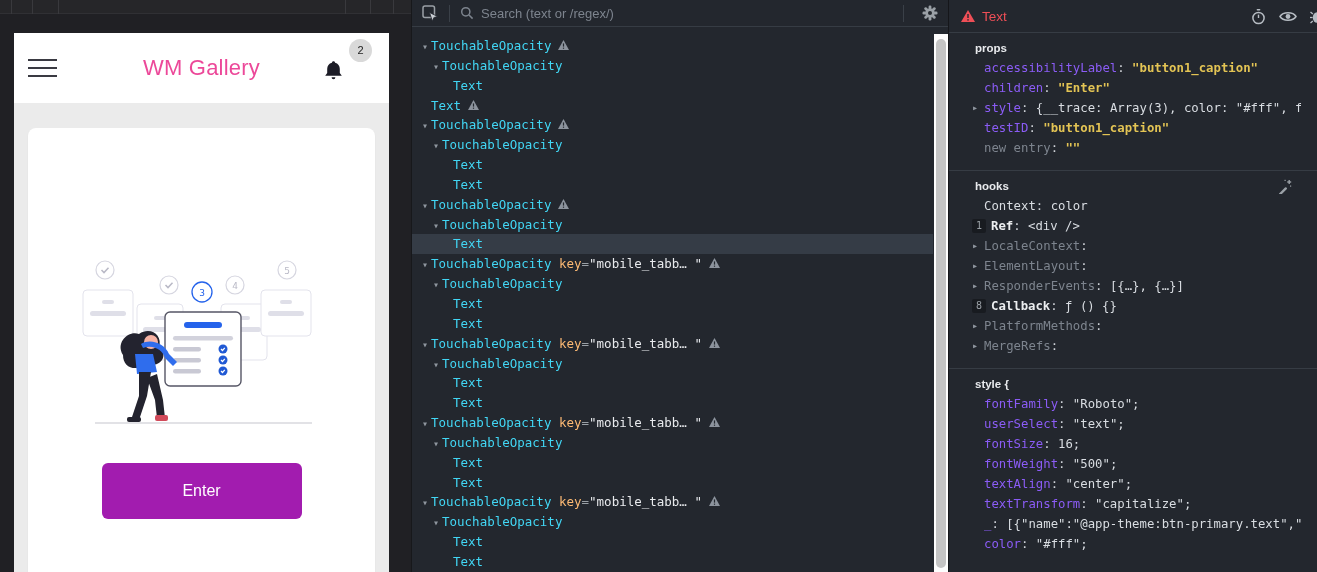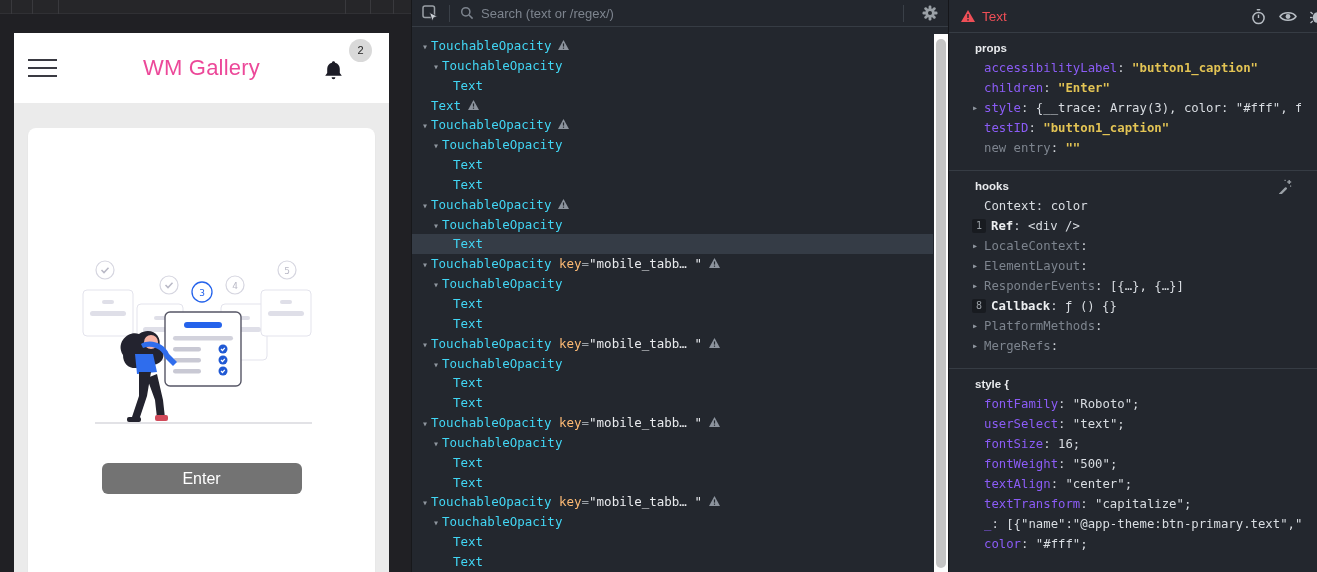--- a/index.html
+++ b/index.html
@@ -17,22 +17,22 @@
   .hamburger span { display:block; height:2px; background:#3a3a42; margin-bottom:6px; }
   .app-title { position:absolute; left:0; right:0; top:22px; text-align:center; font-size:22px;
                font-weight:500; color:#ec4899; letter-spacing:.2px; }
   .bell { position:absolute; right:44px; top:26px; }
   .nbadge { position:absolute; right:17px; top:6px; width:23px; height:23px; border-radius:50%;
             background:#d9d9d9; color:#1d1d1d; font-size:11px; line-height:23px; text-align:center; }
   .app-body { position:absolute; top:70px; bottom:0; left:0; right:0; background:#ebebeb; }
   .card { position:absolute; left:14px; top:25px; width:347px; height:500px; background:#fff;
           border-radius:8px; box-shadow:0 1px 2px rgba(0,0,0,.05); }
   .illus { position:absolute; top:122px; left:50%; transform:translateX(-50%); }
-  .enter-btn { position:absolute; top:335px; left:50%; transform:translateX(-50%); width:200px; height:31px;
-               background:#737373; border:none; border-radius:6px; color:#fff; font-size:16px;
+  .enter-btn { position:absolute; top:335px; left:50%; transform:translateX(-50%); width:200px; height:56px;
+               background:#a21caf; border:none; border-radius:6px; color:#fff; font-size:16px;
                font-family:"Liberation Sans", sans-serif; cursor:pointer; }
 
   
   .tree-panel { position:absolute; left:411px; top:0; width:537px; height:572px; background:#23272e;
                 border-left:1px solid #17181b; }
   .dt-toolbar { position:relative; height:27px; border-bottom:1px solid #363c44; display:flex;
                 align-items:center; padding:0 10px; }
   .tb-sep { width:1px; height:17px; background:#3a4048; margin:0 10px; }
   .search-ph { color:#7d848e; font-size:13px; flex:1; margin-left:7px; white-space:nowrap; overflow:hidden; }
   .gear-wrap { margin-left:8px; }

